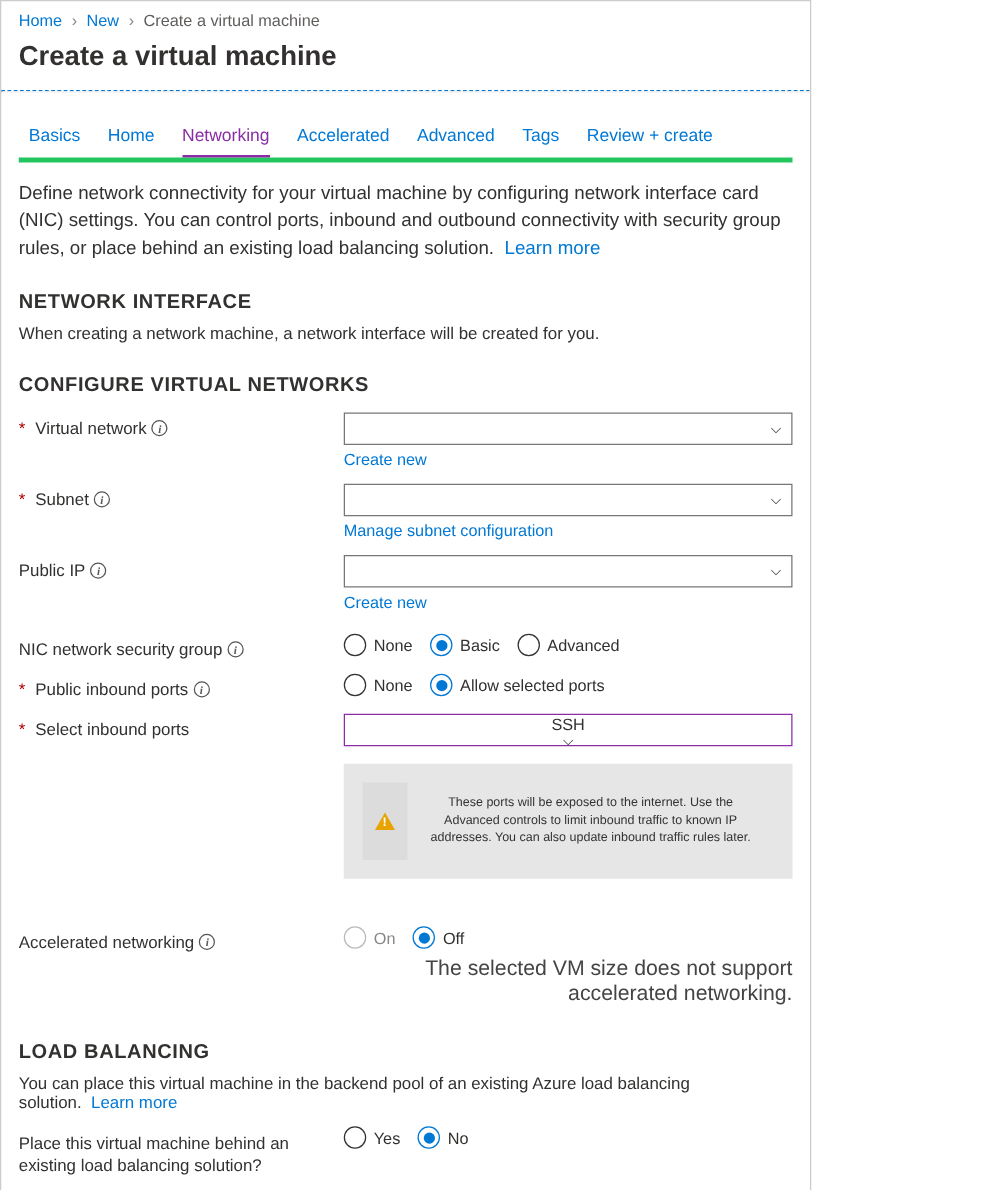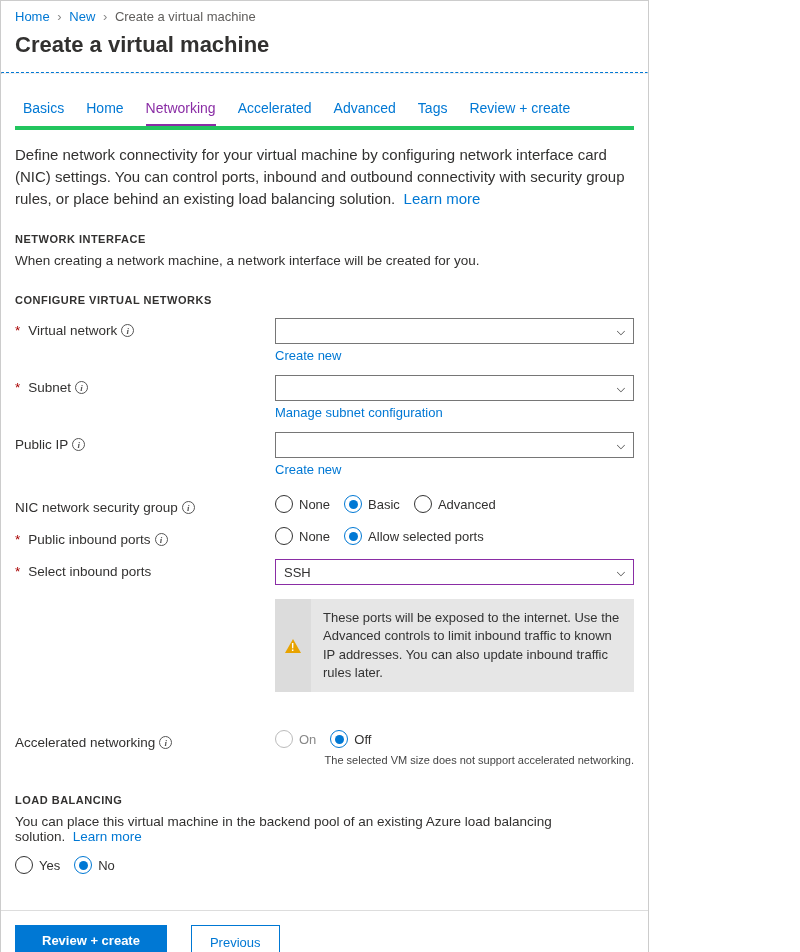--- a/index.html
+++ b/index.html
@@ -52,21 +52,21 @@
     font-weight: 400;
     padding-bottom: 8px;
   }
   .desc {
     padding: 14px 6px 4px 0;
     line-height: 1.45;
     font-size: 15px;
   }
   .desc a, .inline-link { color: #0078d4; text-decoration: none; }
   .section-head {
-    font-size: 11px;
+    font-size: 16px;
     letter-spacing: 0.5px;
     font-weight: 600;
     text-transform: uppercase;
     margin: 20px 0 8px 0;
     color: #323130;
   }
   .section-sub {
     font-size: 13.5px;
     margin-bottom: 8px;
   }
@@ -103,21 +103,21 @@
     width: 100%;
     border: 1px solid #767676;
     height: 26px;
     background: #fff;
     display: flex;
     align-items: center;
     padding: 0 8px;
     justify-content: space-between;
     font-size: 13px;
   }
-  .select.purple { border: 1px solid #8a2da5; }
+  .select.purple { border: 1px solid #8a2da5; flex-direction: column; }
   .chev { font-size: 11px; color: #333; }
   .sublink {
     color: #0078d4;
     font-size: 13px;
     margin-top: 4px;
     display: inline-block;
     cursor: pointer;
   }
   .radio-row {
     display: flex;
@@ -137,34 +137,35 @@
     border-radius: 50%;
     display: flex; align-items: center; justify-content: center;
   }
   .radio.selected .outerc { border-color: #0078d4; }
   .radio.selected .innerc {
     width: 9px; height: 9px; background: #0078d4; border-radius: 50%;
   }
   .radio.disabled .outerc { border-color: #bbb; }
   .radio.disabled .lbl { color: #888; }
   .hint-right {
-    font-size: 11px;
+    font-size: 17px;
     color: #444;
     margin-top: 6px;
     text-align: right;
   }
   .warn-box {
     background: #e6e6e6;
     display: flex;
     gap: 12px;
-    padding: 0;
+    padding: 15px;
     margin-top: 14px;
-    font-size: 13px;
+    font-size: 10px;
     color: #333;
     line-height: 1.4;
+    text-align: center;
   }
   .warn-icon-col {
     flex: 0 0 36px;
     background: #dcdcdc;
     display: flex; align-items:center; justify-content:center;
   }
   .warn-text { padding: 10px 12px 10px 0; }
   .warn-tri {
     width:0;height:0;
     border-left:8px solid transparent;
@@ -376,20 +377,23 @@
         <div class="hint-right">The selected VM size does not support accelerated networking.</div>
       </div>
     </div>
 
     <div class="section-head" style="margin-top:28px">LOAD BALANCING</div>
     <div class="section-sub">
       <span>You can place this virtual machine in the backend pool of an existing Azure load balancing solution.</span>&nbsp;&nbsp;<a href="#" class="inline-link">Learn more</a>
     </div>
 
     <div class="form-row">
+      <div class="form-label-col" style="line-height:1.35">
+        <span>Place this virtual machine behind an existing load balancing solution?</span>
+      </div>
       <div class="form-input-col">
         <div class="radio-row">
           <span class="radio">
               <span class="outerc">
                 <span class="innerc"></span>
               </span>
               <span class="lbl">Yes</span>
             </span>
           <span class="radio selected">
               <span class="outerc">

